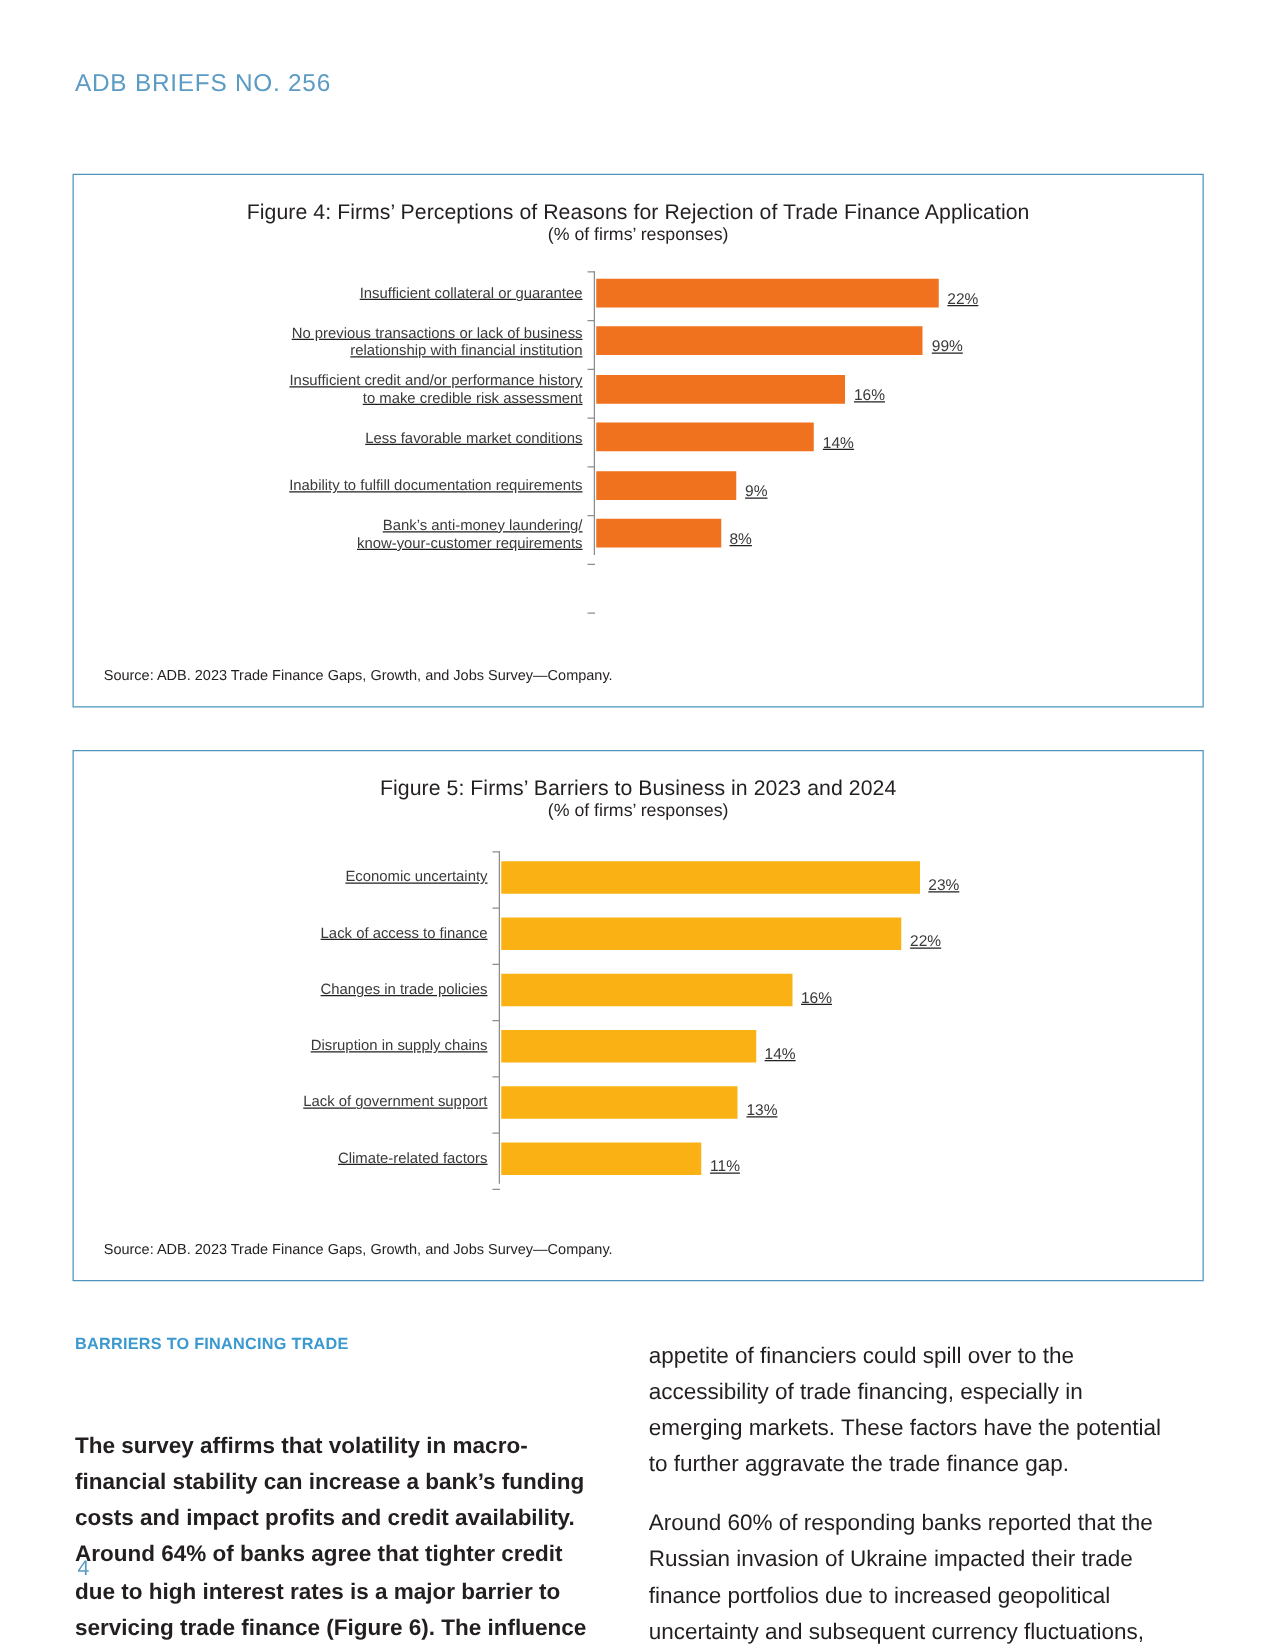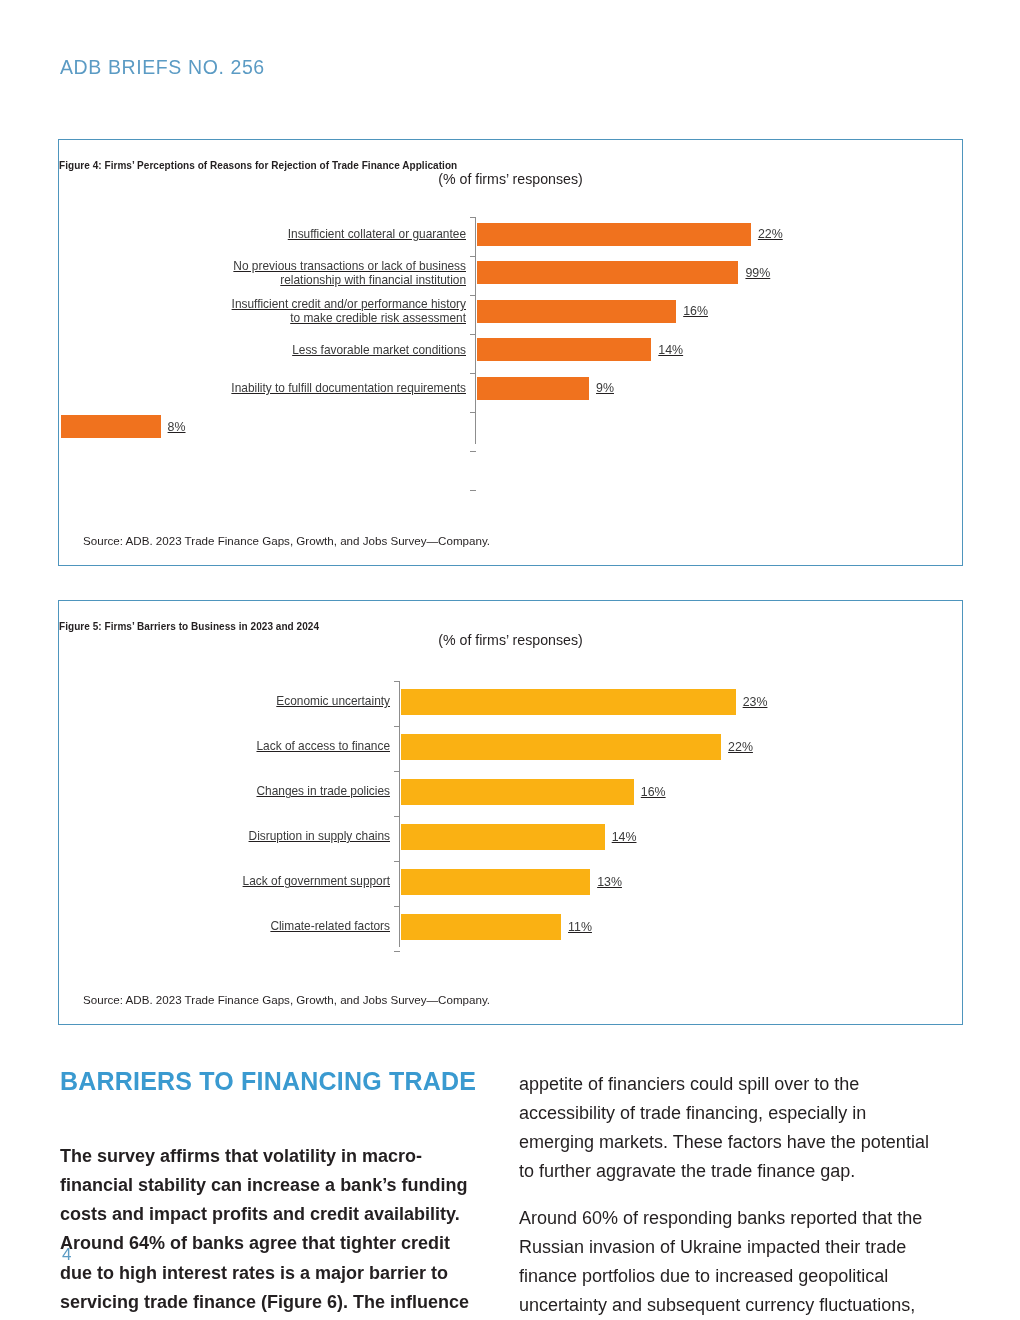--- a/index.html
+++ b/index.html
@@ -30,22 +30,23 @@
     position: absolute;
     left: 58px;
     width: 905px;
     border: 1.4px solid #4e95bd;
     background: #ffffff;
   }
   #figure-4-panel { top: 139px; height: 427px; }
   #figure-5-panel { top: 600px; height: 425px; }
 
   .fig-title {
-    font-size: 10px;
-    font-weight: 700;
+    text-align: center;
+    font-size: 17px;
+    font-weight: 400;
     color: #231f20;
     margin-top: 20px;
     letter-spacing: 0.05px;
   }
   .fig-subtitle {
     text-align: center;
     font-size: 14.2px;
     font-weight: 400;
     color: #231f20;
     margin-top: 0;
@@ -84,21 +85,21 @@
   }
   .axis-cell {
     flex: 0 0 auto;
     width: 2px;
     align-self: stretch;
     position: relative;
   }
   .bar-wrap {
     flex: 1 1 auto;
     display: flex;
-    align-items: center;
+    align-items: flex-end;
     position: relative;
   }
   .bar {
     height: 23px;
     flex: 0 0 auto;
   }
   .bar-value {
     font-size: 12.4px;
     color: #3a3a3a;
     padding-left: 7px;
@@ -129,21 +130,21 @@
     width: 6px;
     height: 1.3px;
     background: #8d8d8d;
   }
 
   
   .section-heading {
     position: absolute;
     left: 60px;
     top: 1067px;
-    font-size: 25px;
+    font-size: 13px;
     font-weight: 700;
     color: #3a9ad0;
     letter-spacing: 0.2px;
   }
   .col {
     position: absolute;
     width: 420px;
     font-size: 18px;
     line-height: 1.62;
     color: #231f20;
@@ -204,20 +205,21 @@
       </div>
       <div class="bar-row">
         <div class="cat-label">Inability to fulfill documentation requirements</div>
         <div class="axis-cell"></div>
         <div class="bar-wrap">
           <div class="bar" style="width: 112.05px; background: rgb(240, 114, 30);"></div>
           <span class="bar-value">9%</span>
         </div>
       </div>
       <div class="bar-row">
+        <div class="cat-label">Bank’s anti-money laundering/<br>know-your-customer requirements</div>
         <div class="axis-cell"></div>
         <div class="bar-wrap">
           <div class="bar" style="width: 99.6px; background: rgb(240, 114, 30);"></div>
           <span class="bar-value">8%</span>
         </div>
       </div>
       <div class="tick" style="left: 411px; top: 2px;"></div>
       <div class="tick" style="left: 411px; top: 41px;"></div>
       <div class="tick" style="left: 411px; top: 80px;"></div>
       <div class="tick" style="left: 411px; top: 119px;"></div>

